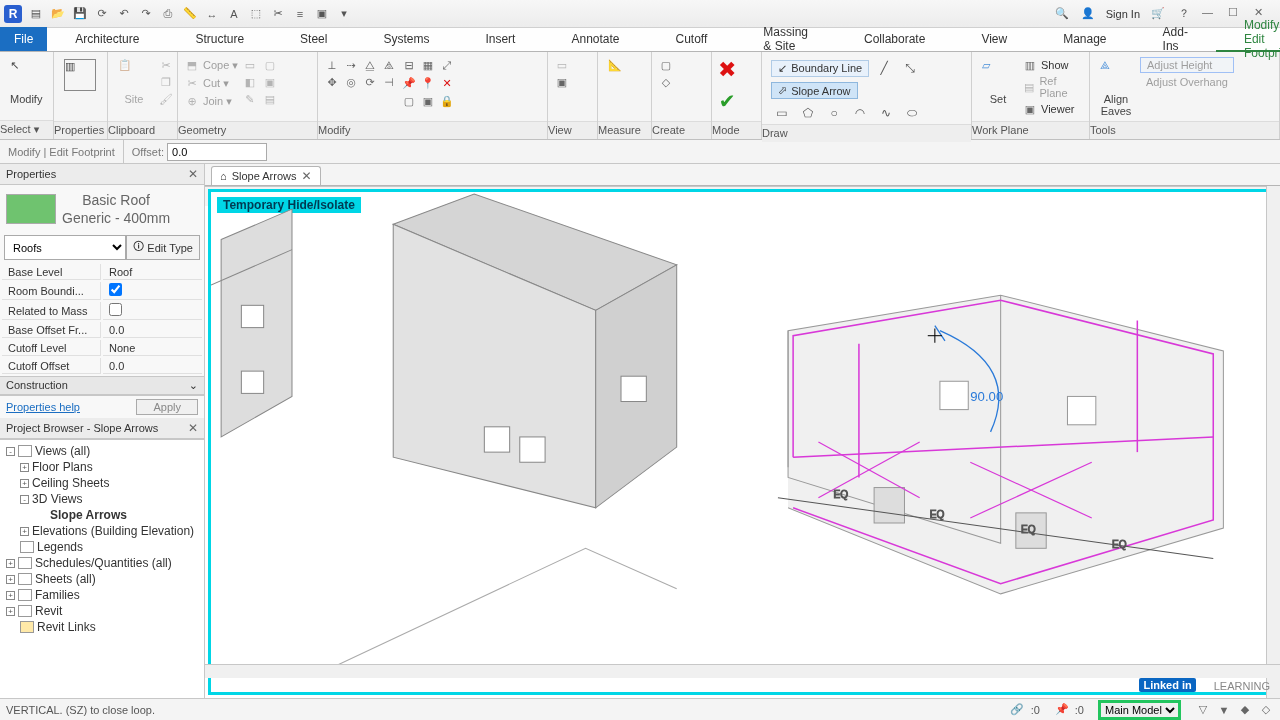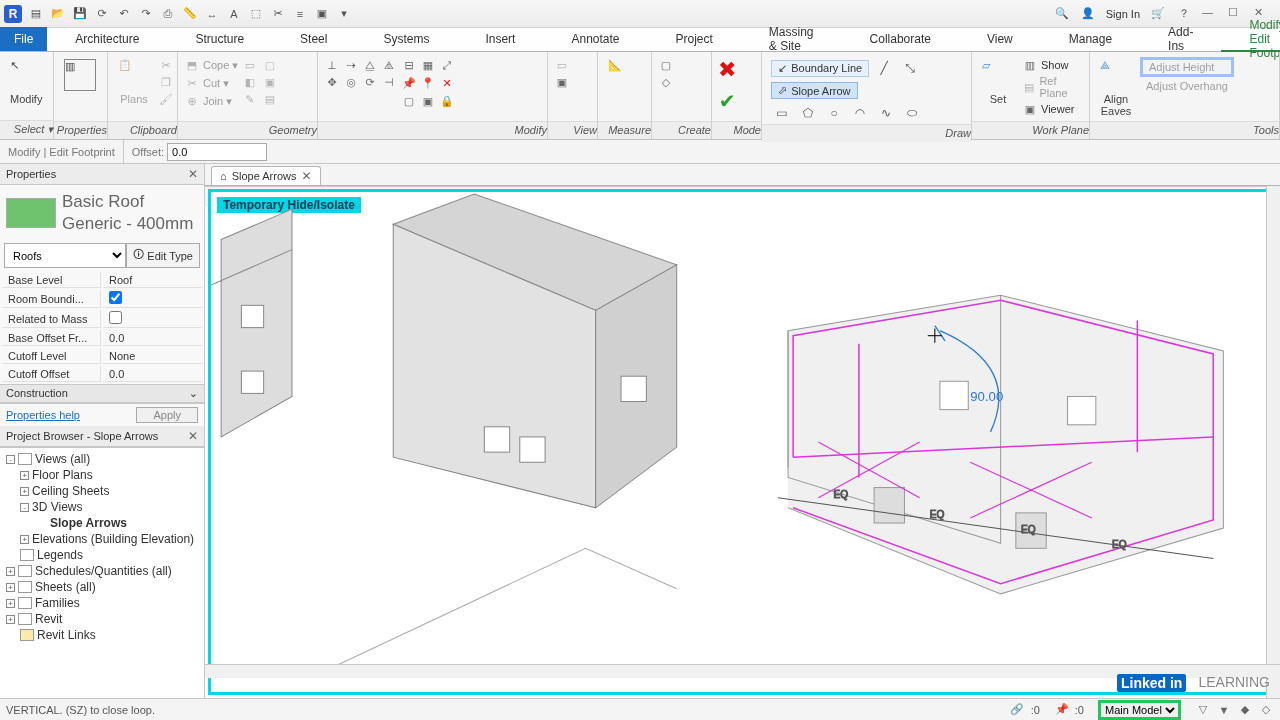--- a/index.html
+++ b/index.html
@@ -19,21 +19,21 @@
 .file-tab { background: #1b6ec2; color: #fff; padding: 4px 14px; font-size: 12px; height: 24px; display:flex; align-items:center; }
 .ribbon-tab { padding: 4px 28px; font-size: 12px; color: #333; cursor: pointer; height: 24px; display:flex; align-items:center; position:relative;}
 .ribbon-tab.active { color: #2e8540; }
 .ribbon-tab.active::after{ content:''; position:absolute; left:0;right:0;bottom:-1px;height:2px;background:#2e8540;}
 .tab-ex { width:18px; height:16px; border:1px solid #aaa; border-radius:3px; margin-left:8px; }
 
 
 .ribbon { height: 88px; background: #f5f5f5; border-bottom: 1px solid #c0c0c0; display: flex; }
 .panel { border-right: 1px solid #d0d0d0; display: flex; flex-direction: column; justify-content: space-between; position: relative; padding-top:3px;}
 .panel-body { display: flex; align-items: flex-start; gap: 4px; padding: 2px 6px 0 6px; flex: 1; }
-.panel-title { text-align: right; font-size: 11px; color: #555; padding: 2px 0 3px 0; background: #eee; border-top:1px solid #dcdcdc;font-style:italic;}
+.panel-title { text-align: left; font-size: 11px; color: #555; padding: 2px 0 3px 0; background: #eee; border-top:1px solid #dcdcdc;}
 .pbtn { display: flex; flex-direction: column; align-items: center; gap: 2px; padding: 2px 4px; color: #444; }
 .pbtn-icon-lg { width: 32px; height: 32px; }
 .pbtn-label { font-size: 11px; text-align: center; }
 .disabled { opacity: 0.45; }
 .icon-sm { width:16px; height:16px; display:inline-flex; align-items:center; justify-content:center; color:#666; }
 .mode-x { color:#d11; font-size:22px;}
 .mode-ok { color:#2a9d2a; font-size:20px;}
 .draw-row{ display:flex; gap:4px; align-items:center; padding:1px 3px;}
 .draw-btn{ width:22px;height:20px; border:1px solid transparent; display:flex;align-items:center;justify-content:center; font-size:12px;color:#555;}
 .draw-txt-btn{ border:1px solid #b0cbe6; background:#e8f1fb; padding:1px 6px; font-size:11px; display:flex; align-items:center; gap:4px;}
@@ -46,21 +46,21 @@
 
 
 .workspace { display: flex; height: calc(720px - 28px - 24px - 88px - 24px - 22px); }
 
 
 .left-col { width: 205px; border-right: 1px solid #c7c7c7; display: flex; flex-direction: column; background:#f8f8f8; }
 .palette-title { background: #ececec; border-bottom: 1px solid #c7c7c7; padding: 3px 6px; font-size: 11px; display: flex; justify-content: space-between; align-items:center;}
 .close-x { color: #666; cursor: pointer; font-size:12px; }
 .prop-head { display:flex; gap:6px; padding:6px; align-items:center;}
 .swatch { width:50px; height:30px; background:#6fc36f; border:1px solid #aaa;}
-.prop-type{ font-size:17px; color:#666; line-height:1.3;}
+.prop-type{ font-size:14px; color:#666; line-height:1.3;text-align:center;}
 .prop-row2{ display:flex; gap:0; padding:2px 4px;}
 .prop-dd{ flex:1; border:1px solid #aaa; background:#fff; font-size:11px; padding:2px 4px;}
 .edit-type{ border:1px solid #aaa; background:#f3f3f3; font-size:11px; padding:2px 6px; display:flex; align-items:center; gap:3px;}
 .prop-group-head{ background:#e7e7e7; border-top:1px solid #c7c7c7;border-bottom:1px solid #c7c7c7; padding:2px 6px; font-size:11px; display:flex; justify-content:space-between;}
 .prop-table{ width:100%; font-size:11px;}
 .prop-table td{ border-bottom:1px solid #e0e0e0; padding:1px 6px; height:16px;}
 .prop-table td:first-child{ width:50%; border-right:1px solid #e0e0e0;}
 .prop-foot{ display:flex; justify-content:space-between; align-items:center; padding:3px 6px; border-top:1px solid #c7c7c7;}
 .prop-foot a{ color:#1b6ec2; text-decoration:underline;}
 .apply-btn{ border:1px solid #aaa; background:#f0f0f0; padding:1px 16px; font-size:11px; color:#888;}
@@ -86,21 +86,21 @@
 .scroll-track-v{ position:absolute; right:0; top:0; bottom:0; width:14px; background:#f0f0f0; border-left:1px solid #c7c7c7;}
 .scroll-track-h{ position:absolute; left:0; right:0; bottom:20px; height:14px; background:#f0f0f0; border-top:1px solid #c7c7c7;}
 .nav-widgets{ position:absolute; right:24px; top:20px; display:flex; flex-direction:column; align-items:center; gap:10px;}
 .viewcube{ width:62px;height:50px; background:linear-gradient(#f0f0f0,#d8d8d8); border:1px solid #b0b0b0; border-radius:4px; display:flex; flex-direction:column; align-items:center; justify-content:center; font-size:8px; color:#666;}
 .nav-btn{ width:24px;height:24px; border:1px solid #bbb; border-radius:12px; background:#f7f7f7;}
 
 
 .status-bar { height: 22px; background: #f4f4f4; border-top: 1px solid #c7c7c7; display: flex; align-items: center; font-size: 11px; color: #555; padding: 0 6px; gap: 14px; }
 .status-bar .seg{ display:flex; align-items:center; gap:5px;}
 .status-bar select{ font-size:11px; border:3px solid #22c55e; height:20px;}
-.linkedin{ position:absolute; right:10px; bottom:28px; font-size:14px; color:#888; display:flex; align-items:flex-start; gap:12px;}
+.linkedin{ position:absolute; right:10px; bottom:28px; font-size:11px; color:#888; display:flex; align-items:flex-end; gap:18px;}
 .li-logo{ background:#0a66c2; color:#fff; padding:1px 4px; border-radius:2px; font-weight:bold;}
 
 .col-stack{display:flex;flex-direction:column;gap:1px;}
 .row-stack{display:flex;gap:3px;align-items:center;}
 </style>
 </head>
 <body>
 
 <div class="titlebar">
   <div class="qat">
@@ -135,21 +135,21 @@
 </div>
 
 <div class="ribbon-tabs">
   <div class="file-tab">File</div>
   <div class="ribbon-tab">Architecture</div>
   <div class="ribbon-tab">Structure</div>
   <div class="ribbon-tab">Steel</div>
   <div class="ribbon-tab">Systems</div>
   <div class="ribbon-tab">Insert</div>
   <div class="ribbon-tab">Annotate</div>
-  <div class="ribbon-tab">Project</div>
+  <div class="ribbon-tab">Cutoff</div>
   <div class="ribbon-tab">Massing &amp; Site</div>
   <div class="ribbon-tab">Collaborate</div>
   <div class="ribbon-tab">View</div>
   <div class="ribbon-tab">Manage</div>
   <div class="ribbon-tab">Add-Ins</div>
   <div class="ribbon-tab active">Modify | Edit Footprint</div>
   <div class="tab-ex"></div>
 </div>
 
 <div class="ribbon">
@@ -167,21 +167,21 @@
         <div class="pbtn">
           <div class="pbtn-icon-lg" style="border:1px solid #888">▥</div>
         </div>
       </div>
     <div class="panel-title">Properties</div>
   </div>
   <div class="panel" style="width:70px">
     <div class="panel-body">
       <div class="pbtn disabled">
           <div class="pbtn-icon-lg">📋</div>
-          <div class="pbtn-label">Plans</div>
+          <div class="pbtn-label">Site</div>
         </div>
       <div class="col-stack disabled">
         <span class="icon-sm">✂</span>
         <span class="icon-sm">❐</span>
         <span class="icon-sm">🖌</span>
       </div>
     </div>
     <div class="panel-title">Clipboard</div>
   </div>
   <div class="panel" style="width:140px">
@@ -335,21 +335,21 @@
     <div class="panel-title">Work Plane</div>
   </div>
   <div class="panel" style="flex:1">
     <div class="panel-body">
       <div class="pbtn">
           <div class="pbtn-icon-lg" style="color:#4a90d9">⟁</div>
           <div class="pbtn-label" style="white-space:pre">Align
 Eaves</div>
         </div>
       <div class="col-stack disabled" style="gap:2px">
-        <div class="row-stack" style="border:3px solid #3b82f6;padding:1px 6px;background:#eef4fb">
+        <div class="row-stack" style="border:1px solid #3b82f6;padding:1px 6px;background:#eef4fb">
             <span>Adjust Height</span>
           </div>
         <div class="row-stack" style="padding:1px 6px">
             <span>Adjust Overhang</span>
           </div>
       </div>
     </div>
     <div class="panel-title">Tools</div>
   </div>
 </div>

